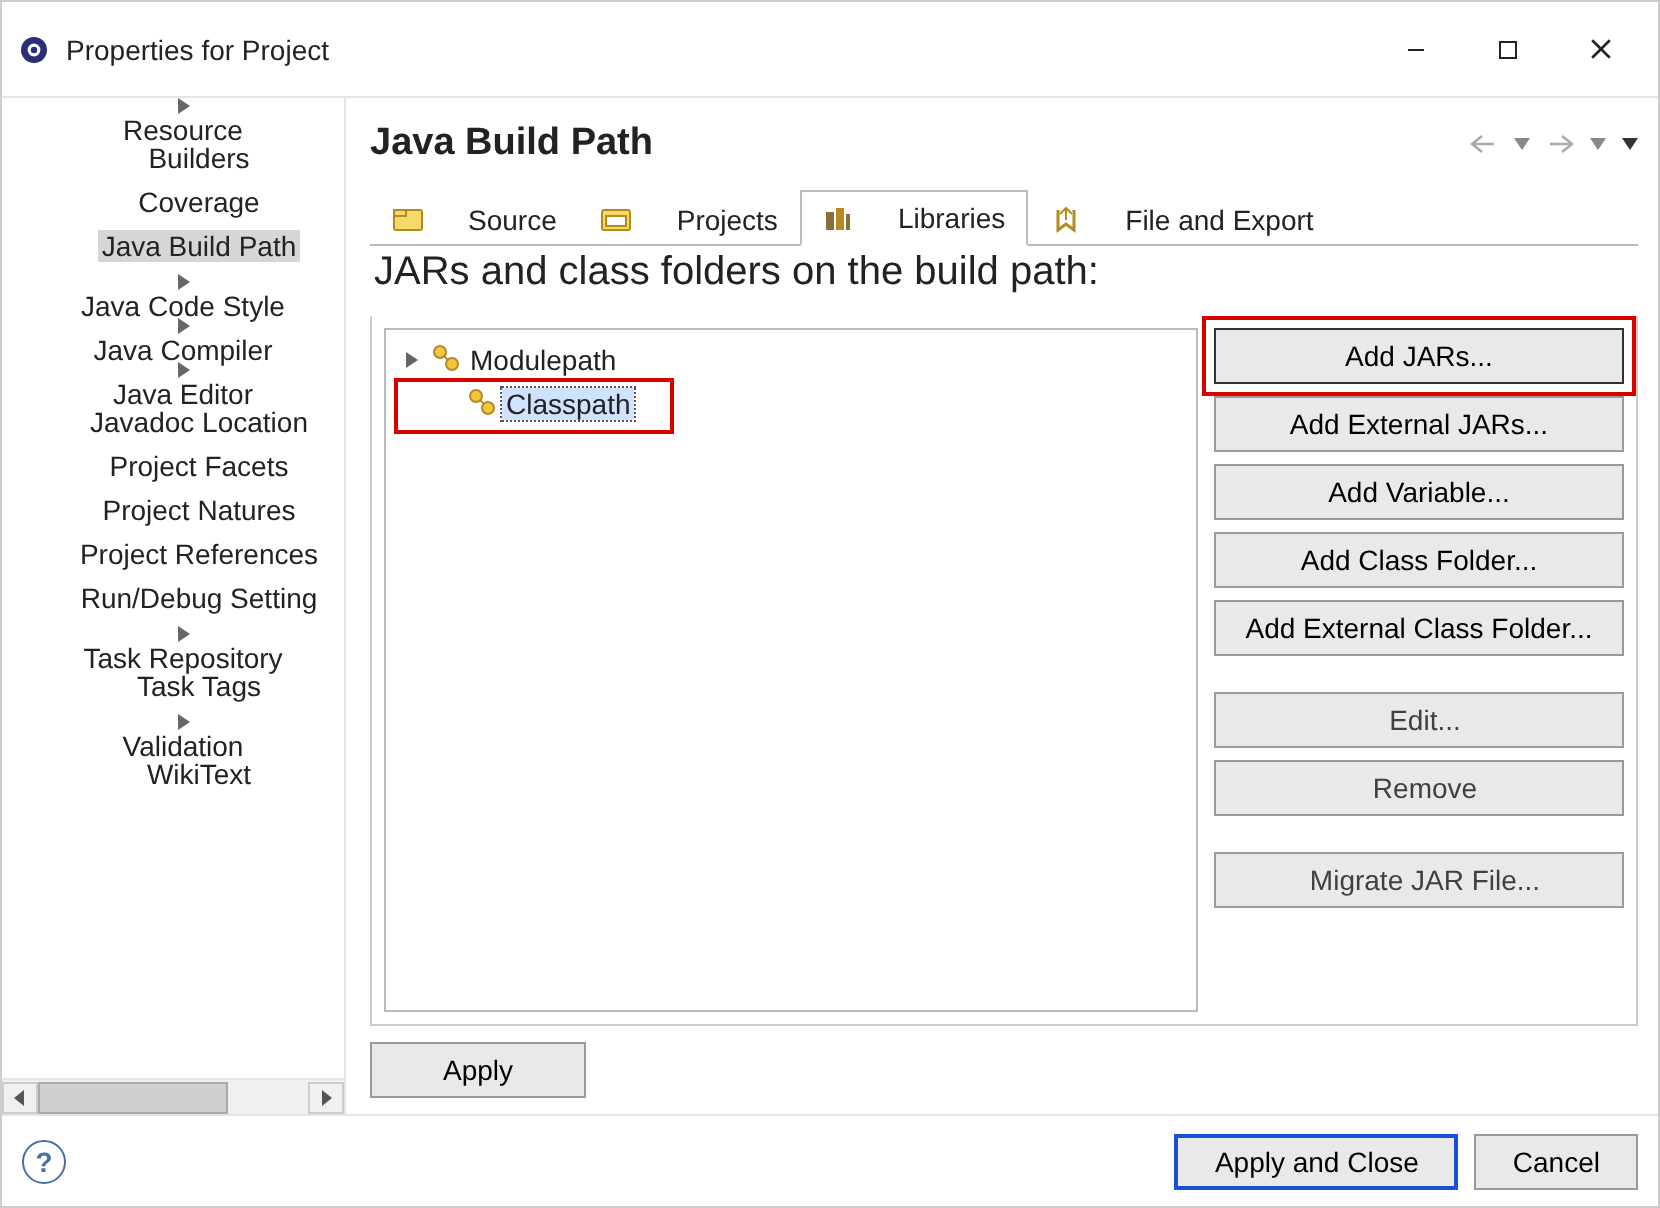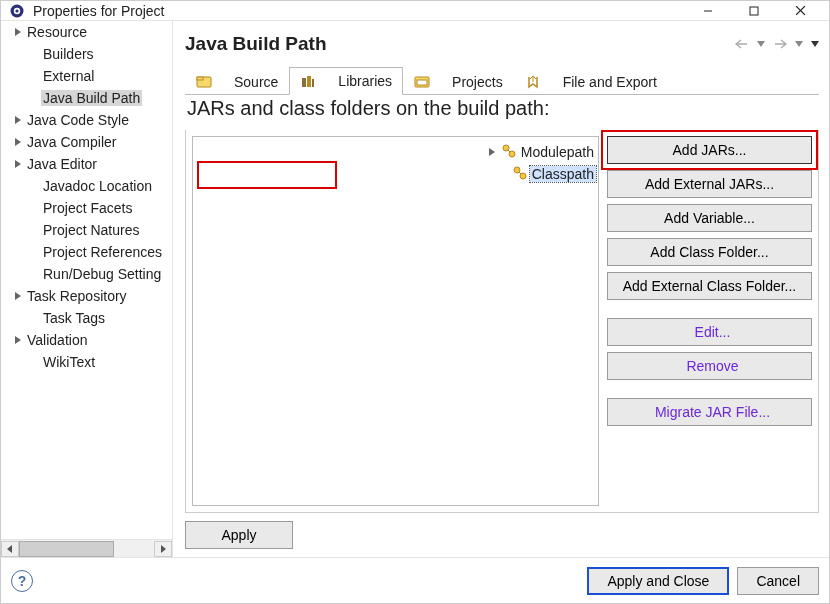--- a/index.html
+++ b/index.html
@@ -1,31 +1,31 @@
 <!DOCTYPE html>
 <html><head>
 <meta charset="utf-8">
 <style>
   * { box-sizing: border-box; font-family: "Segoe UI", Tahoma, sans-serif; }
   html, body { margin:0; padding:0; width:830px; height:604px; background:#fff; color:#222; font-size:14px; }
   .window { width:830px; height:604px; display:flex; flex-direction:column; border:1px solid #ccc; }
   
-  .titlebar { height:20px; display:flex; align-items:center; padding:0 6px 0 8px; border-bottom:1px solid #e4e4e4; }
+  .titlebar { height:48px; display:flex; align-items:center; padding:0 6px 0 8px; border-bottom:1px solid #e4e4e4; }
   .titlebar .app-icon { width:16px; height:16px; margin-right:8px; }
   .titlebar .title { flex:1; font-size:14px; }
   .titlebar .winbtns { display:flex; }
   .titlebar .winbtn { width:46px; height:30px; display:flex; align-items:center; justify-content:center; }
   
   .body { flex:1; display:flex; min-height:0; }
   
   .sidebar { width:172px; border-right:1px solid #e4e4e4; display:flex; flex-direction:column; }
   .filterbox { margin:4px 4px 6px 3px; }
   .filterbox input { width:163px; height:24px; border:1px solid #7a9ac0; padding:2px 4px; font-style:italic; color:#555; background:#fff; }
   .tree { flex:1; overflow:hidden; padding-left:2px; }
-  .tree-row { display:flex; align-items:center; height:22px; padding-left:8px; white-space:nowrap; cursor:default; }
+  .tree-row { display:flex; align-items:center; height:22px; padding-left:8px; white-space:nowrap; cursor:default;flex-direction:column; }
   .tree-row.child { padding-left:24px; }
   .tree-row.selected .lbl { background:#d6d6d6; }
   .tree-row .lbl { padding:0 2px; }
   .exp, .exp-blank { width:14px; display:inline-flex; justify-content:center; align-items:center; color:#666; font-size:10px; }
   .sb-scroll { height:18px; border-top:1px solid #e4e4e4; display:flex; align-items:center; position:relative; background:#f0f0f0; }
   .sb-scroll .arrow { width:18px; height:16px; display:flex; align-items:center; justify-content:center; color:#555; background:#f0f0f0; border:1px solid #ccc; }
   .sb-scroll .track { flex:1; height:16px; position:relative; }
   .sb-scroll .thumb { position:absolute; left:0; top:0; height:16px; width:70%; background:#cfcfcf; border:1px solid #aaa; }
   
   .main { flex:1; display:flex; flex-direction:column; padding:8px 10px 8px 12px; min-width:0; }
@@ -36,28 +36,28 @@
   
   .tabstrip { display:flex; align-items:flex-end; border-bottom:1px solid #bbb; margin-top:8px; height:28px; }
   .tab { display:flex; align-items:center; gap:22px; padding:4px 10px; border:1px solid transparent; border-bottom:none; position:relative; top:1px; height:28px; cursor:default; }
   .tab.active { border-color:#bbb; background:#fff; border-bottom:1px solid #fff; }
   .tab .ticon { width:16px; height:16px; }
   
   .content-row { display:flex; flex:1; min-height:0; margin-top:6px; gap:8px; border:1px solid #ccc; border-top:none; padding:6px 6px 6px 6px; }
   .content-description { font-size:20px; margin:2px 0 4px 2px; }
   .left-pane { flex:1; display:flex; flex-direction:column; min-width:0; }
   .treebox { flex:1; border:1px solid #bbb; padding:4px 2px; overflow:hidden; }
-  .treebox .row { display:flex; align-items:center; height:22px; padding-left:4px; gap:2px;justify-content:flex-end; }
+  .treebox .row { display:flex; align-items:center; height:22px; padding-left:4px; gap:2px; }
   .treebox .row.child { padding-left:22px; }
   .treebox .row.sel .txt { background:#cfe3ff; outline:1px dotted #555; }
   .treebox .row .txt { padding:0 2px; }
   .hl-red { position:absolute; border:2px solid #d90000; pointer-events:none; }
   .right-buttons { width:205px; display:flex; flex-direction:column; gap:6px; }
   .btn { height:28px; border:1px solid #9a9a9a; background:#e9e9e9; font-size:14px; cursor:default; display:flex; align-items:center; justify-content:center; }
-  .btn[disabled] { color:#6d28d9;padding-left:12px; }
+  .btn[disabled] { color:#404040;padding-left:12px; }
   .btn.hl { border:1px solid #333; }
   .apply-row { display:flex; margin-top:8px; }
   .apply-row .btn { width:108px; }
   
   .footer { height:46px; border-top:1px solid #e4e4e4; display:flex; align-items:center; padding:0 10px; }
   .footer .help { width:22px; height:22px; border:1.4px solid #4a6ea9; border-radius:50%; color:#4a6ea9; display:flex; align-items:center; justify-content:center; font-size:14px; font-weight:bold; }
   .footer .spacer { flex:1; }
   .footer .fbtn { height:28px; border:1px solid #9a9a9a; background:#e9e9e9; font-size:14px; padding:0 18px; margin-left:8px; display:flex; align-items:center; justify-content:center; }
   .footer .fbtn.primary { border:2px solid #1a4fd6; }
   
@@ -108,21 +108,21 @@
               </svg>
             </span>
             <span class="lbl">Resource</span>
           </div>
           <div class="tree-row child">
             <span class="exp-blank"></span>
             <span class="lbl">Builders</span>
           </div>
           <div class="tree-row child">
             <span class="exp-blank"></span>
-            <span class="lbl">External</span>
+            <span class="lbl">Coverage</span>
           </div>
           <div class="tree-row child selected">
             <span class="exp-blank"></span>
             <span class="lbl">Java Build Path</span>
           </div>
           <div class="tree-row">
             <span class="exp">
               <svg width="8" height="8" viewBox="0 0 8 8">
                 <polygon points="1,0 7,4 1,8" fill="#666"></polygon>
               </svg>
@@ -240,34 +240,34 @@
       </div>
 
       <div class="tabstrip" id="tabstrip">
           <div class="tab">
             <span class="ticon"><svg width="16" height="16" viewBox="0 0 16 16">
                 <rect x="1" y="3" width="14" height="10" rx="1" fill="#f7d86a" stroke="#b58a1e"></rect>
                 <rect x="1" y="3" width="6" height="3" fill="#f7d86a" stroke="#b58a1e"></rect>
               </svg></span>
             <span>Source</span>
           </div>
+          <div class="tab">
+            <span class="ticon"><svg width="16" height="16" viewBox="0 0 16 16">
+                <rect x="1" y="3" width="14" height="10" rx="1" fill="#f7d86a" stroke="#b58a1e"></rect>
+                <rect x="3" y="6" width="10" height="5" fill="#fff" stroke="#b58a1e"></rect>
+              </svg></span>
+            <span>Projects</span>
+          </div>
           <div class="tab active">
             <span class="ticon"><svg width="16" height="16" viewBox="0 0 16 16">
                 <rect x="2" y="5" width="4" height="9" fill="#8a6d3b"></rect>
                 <rect x="7" y="3" width="4" height="11" fill="#b58a1e"></rect>
                 <rect x="12" y="6" width="2" height="8" fill="#8a6d3b"></rect>
               </svg></span>
             <span>Libraries</span>
-          </div>
-          <div class="tab">
-            <span class="ticon"><svg width="16" height="16" viewBox="0 0 16 16">
-                <rect x="1" y="3" width="14" height="10" rx="1" fill="#f7d86a" stroke="#b58a1e"></rect>
-                <rect x="3" y="6" width="10" height="5" fill="#fff" stroke="#b58a1e"></rect>
-              </svg></span>
-            <span>Projects</span>
           </div>
           <div class="tab">
             <span class="ticon"><svg width="16" height="16" viewBox="0 0 16 16">
                 <path d="M4 3v10l4-3 4 3V3" fill="none" stroke="#b58a1e" stroke-width="1.5"></path>
                 <line x1="8" y1="2" x2="8" y2="8" stroke="#b58a1e"></line>
                 <polyline points="5,5 8,2 11,5" fill="none" stroke="#b58a1e"></polyline>
               </svg></span>
             <span>File and Export</span>
           </div>
         </div>

